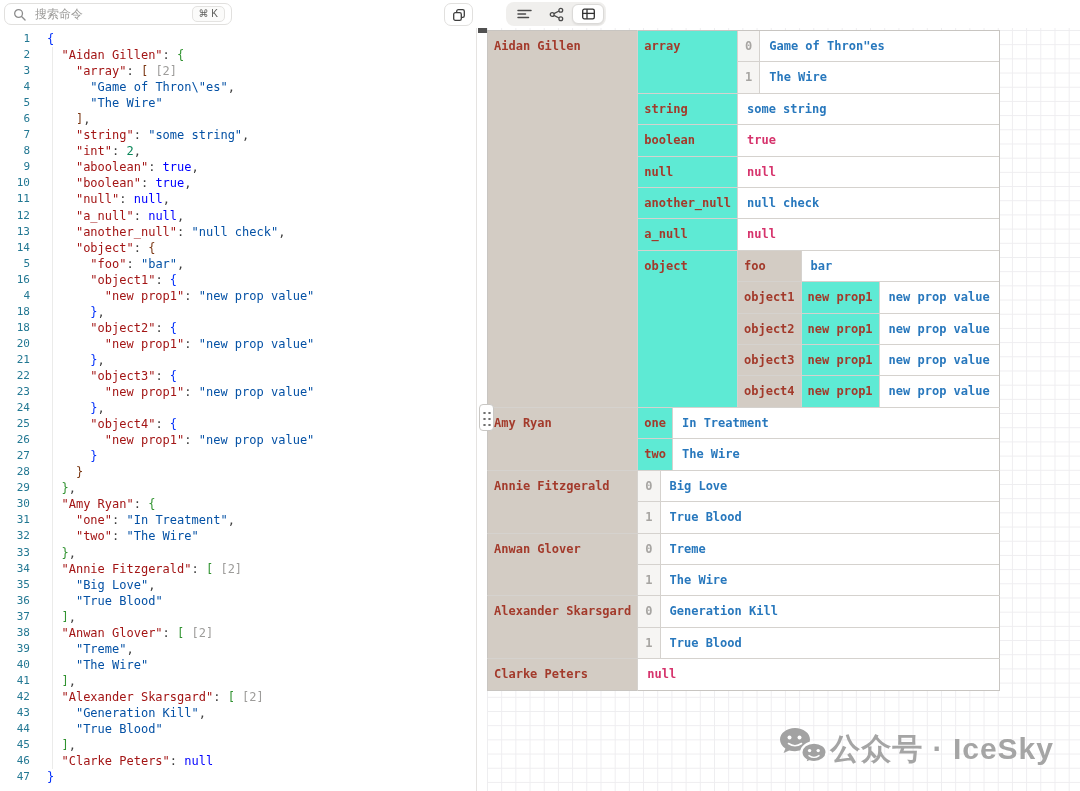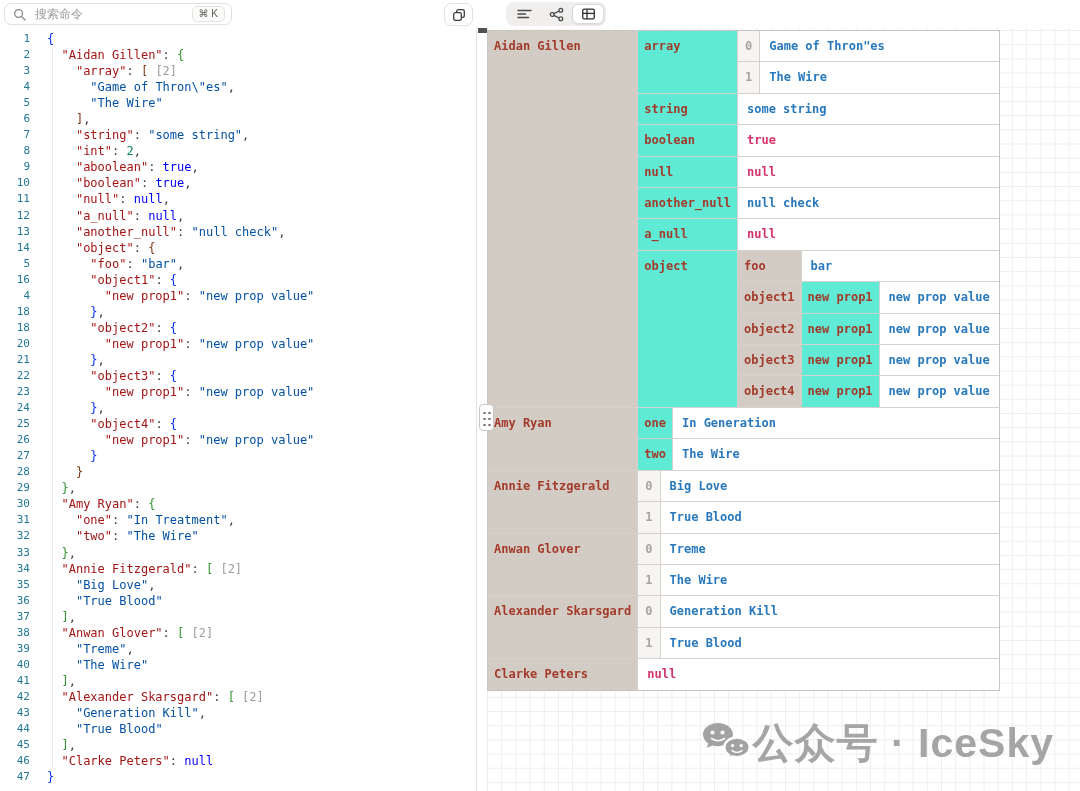--- a/index.html
+++ b/index.html
@@ -69,21 +69,21 @@
   td.kc-g{background:#5eead4;}
   td.ic{padding:7px 7px;white-space:nowrap;width:1px;color:#a7a5a2;background:#f6f5f3;}
   td.vleaf{padding:7px 9px;background:#fff;white-space:nowrap;}
   td.vnest{padding:0;}
   .gv-str{color:#2878bd;}
   .gv-num{color:#0e8a5a;}
   .gv-bool,.gv-null{color:#d6336c;}
 
   
   .watermark{position:absolute;right:26px;bottom:20px;display:flex;align-items:center;
-        color:#a5a5a5;font-size:41px;letter-spacing:1px;font-family:"Liberation Sans",sans-serif;}
+        color:#a5a5a5;font-size:30px;letter-spacing:1px;font-family:"Liberation Sans",sans-serif;}
 </style>
 </head>
 <body>
 
 <div class="topbar">
 
   <div class="searchbox">
     <span style="display:flex;margin-right:7px;">
       <svg width="13" height="13" viewBox="0 0 14 14">
           <circle cx="6" cy="6" r="4.2" fill="none" stroke="#8c8c8c" stroke-width="1.4"></circle>
@@ -310,21 +310,21 @@
               </table>
             </td>
           </tr>
           <tr>
             <td class="kc kc-t">Amy Ryan</td>
             <td class="vnest">
               <table class="gtab">
                 <tbody>
                   <tr>
                     <td class="kc kc-g">one</td>
-                    <td class="vleaf"><span class="gv-str">In Generation</span></td>
+                    <td class="vleaf"><span class="gv-str">In Treatment</span></td>
                   </tr>
                   <tr>
                     <td class="kc kc-g">two</td>
                     <td class="vleaf"><span class="gv-str">The Wire</span></td>
                   </tr>
                 </tbody>
               </table>
             </td>
           </tr>
           <tr>

